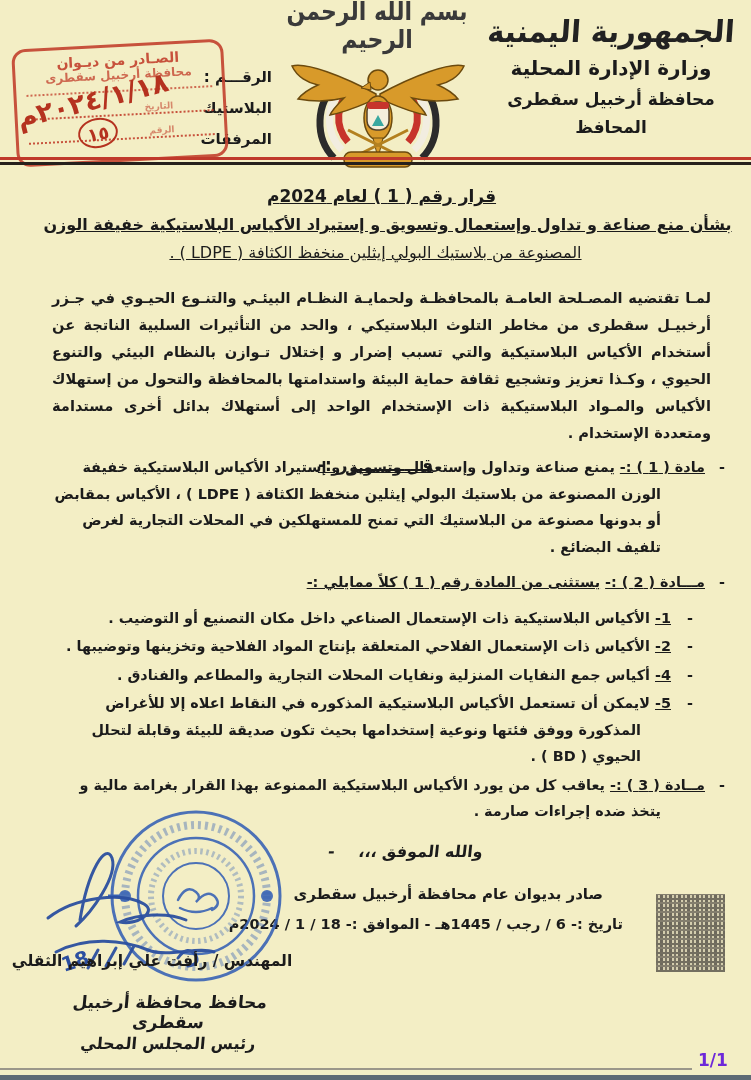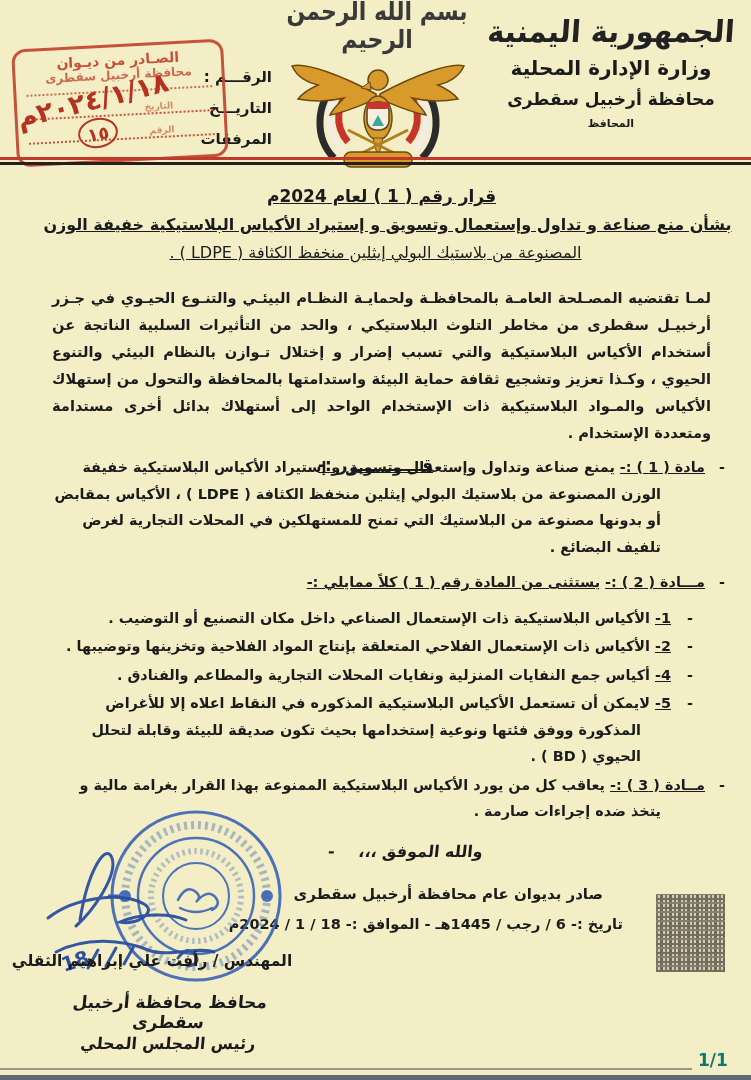--- a/index.html
+++ b/index.html
@@ -17,21 +17,21 @@
     transform:scaleY(1.15); letter-spacing:-1px; line-height:24px;
   }
   .emblem { position:absolute; top:42px; left:286px; width:184px; height:126px; }
   .header-right { position:absolute; top:14px; left:482px; width:258px; text-align:center; direction:rtl; }
   .header-right .republic {
     font-size:29px; font-weight:700; color:#222;
     transform:scaleY(1.05) skewX(-4deg); letter-spacing:-2px; margin-bottom:8px;
   }
   .header-right .ministry   { font-size:20px; font-weight:700; margin-bottom:9px; }
   .header-right .governorate{ font-size:17px; font-weight:700; margin-bottom:8px; }
-  .header-right .office     { font-size:11px; font-weight:700;margin-top:7px; }
+  .header-right .office     { font-size:17px; font-weight:700;margin-top:7px; }
 
   .field-labels { position:absolute; top:68px; left:160px; width:112px; direction:rtl; text-align:right; }
   .field-labels div { font-weight:700; font-size:15px; margin-bottom:13px; white-space:nowrap; }
 
   
   .red-stamp {
     position:absolute; top:44px; left:14px; width:212px; height:118px;
     border:3px solid #c44531; border-radius:14px; transform:rotate(-3deg);
     color:#c44531; direction:rtl; padding:5px 10px; opacity:.92;
   }
@@ -95,21 +95,21 @@
   .sig-title2{ position:absolute; top:1034px; left:58px; width:220px; text-align:center; font-size:16px; font-weight:700;
                direction:rtl; transform:skewX(-5deg); }
 
   .qr {
     position:absolute; top:894px; left:656px; width:69px; height:78px; opacity:.85;
     background-color:#b7b199;
     background-image:
       repeating-linear-gradient(0deg,#5d594f 0 2px, transparent 2px 5px, #716c5f 5px 7px, transparent 7px 9px),
       repeating-linear-gradient(90deg,#645f54 0 2px, #cfc9ab 2px 4px, #56524a 4px 7px, #cfc9ab 7px 9px);
   }
-  .page-num { position:absolute; top:1050px; left:698px; font-size:17px; color:#0f766e; font-weight:700; }
+  .page-num { position:absolute; top:1050px; left:698px; font-size:17px; color:#6d28d9; font-weight:700; }
   .bottom-rule { position:absolute; top:1068px; left:0; width:692px; height:2px; background:#9a978a; }
   .bottom-edge { position:absolute; bottom:0; left:0; width:751px; height:5px; background:#5d6a74; }
 </style>
 </head>
 <body>
 
 <div class="page">
 
   <div class="bismillah">بسم الله الرحمن الرحيم</div>
 
@@ -145,21 +145,21 @@
 
   <div class="header-right">
     <div class="republic">الجمهورية اليمنية</div>
     <div class="ministry">وزارة الإدارة المحلية</div>
     <div class="governorate">محافظة أرخبيل سقطرى</div>
     <div class="office">المحافظ</div>
   </div>
 
   <div class="field-labels">
     <div>الرقـــم :</div>
-    <div>التاريـــخ</div>
+    <div>البلاستيك</div>
     <div>المرفقات</div>
   </div>
 
   <div class="red-stamp">
     <div class="rs-line1">الصـادر من ديـوان</div>
     <div class="rs-row rs-line2">محافظة أرخبيل سقطرى</div>
     <div class="rs-row">
       <span class="rs-small">التاريخ</span>
     </div>
     <div class="rs-row">

